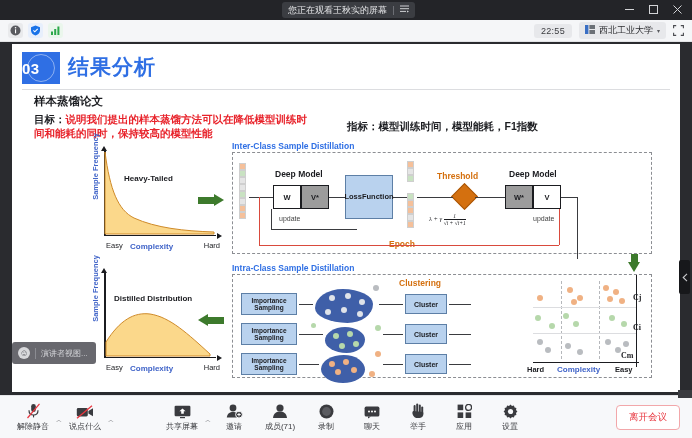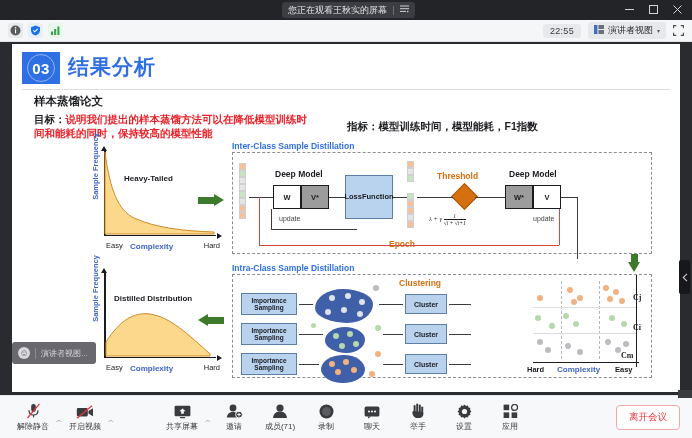--- a/index.html
+++ b/index.html
@@ -63,21 +63,21 @@
     background: #2a2b2f; overflow: hidden;
   }
   .slide {
     position: absolute; left: 12px; top: 2px; width: 668px; height: 348px;
     background: #ffffff;
   }
 
   
   .sec-badge {
     position: absolute; left: 10px; top: 8px; width: 38px; height: 32px;
-    background: #2f6fe4; color: #fff; display: flex; align-items: center; justify-content: center;
+    background: #2f6fe4; color: #fff; display: flex; align-items: center; justify-content: flex-start;
     font-size: 15px; font-weight: bold; letter-spacing: .5px;
   }
   .sec-badge::before {
     content: ""; position: absolute; left: 50%; top: 50%; width: 26px; height: 26px;
     transform: translate(-50%,-50%); border: 1px solid rgba(255,255,255,.45); border-radius: 50%;
   }
   .sec-badge span { position: relative; z-index: 2; }
   .sec-title {
     position: absolute; left: 56px; top: 9px;
     font-size: 21px; font-weight: bold; color: #2f6fe4; letter-spacing: 1px;
@@ -350,21 +350,21 @@
     <div class="status-right">
       <div class="timer">22:55</div>
       <div class="view-select">
         <span>
           <svg width="10" height="9" viewBox="0 0 10 9">
               <rect x="0" y="0" width="3.4" height="9" fill="#3a6fc4"></rect>
               <rect x="4.4" y="0" width="5.6" height="4" fill="#6b7076"></rect>
               <rect x="4.4" y="5" width="5.6" height="4" fill="#6b7076"></rect>
             </svg>
         </span>
-        <span>演讲者视图</span>
+        <span>西北工业大学</span>
         <span class="caret">▾</span>
       </div>
       <div class="fs-btn">
         <svg width="11" height="11" viewBox="0 0 11 11">
             <g stroke="#4a4b50" stroke-width="1.1" fill="none">
           <path d="M0.6 3.2 V0.6 H3.2"></path>
               <path d="M7.8 0.6 H10.4 V3.2"></path>
               <path d="M10.4 7.8 V10.4 H7.8"></path>
               <path d="M3.2 10.4 H0.6 V7.8"></path>
             </g>
@@ -635,21 +635,21 @@
       <div class="tb-caret">︿</div>
 
       <div class="tb-item">
         <span class="tb-icon">
           <svg width="18" height="14" viewBox="0 0 18 14">
               <rect x="0.8" y="3" width="11" height="8.4" rx="1.4" fill="#3a3b3f"></rect>
               <path d="M12.4 6 L17 3.2 V11.2 L12.4 8.4 Z" fill="#3a3b3f"></path>
               <path d="M1 13.2 L16 0.8" stroke="#e8363f" stroke-width="1.3"></path>
             </svg>
         </span>
-        <span class="tb-label">开启视频</span>
+        <span class="tb-label">说点什么</span>
       </div>
       <div class="tb-caret">︿</div>
     </div>
 
     <div class="tb-center">
       <div class="tb-item">
         <span class="tb-icon">
           <svg width="17" height="14" viewBox="0 0 17 14">
               <rect x="0.6" y="0.8" width="15.8" height="10.4" rx="1.2" fill="#3a3b3f"></rect>
               <path d="M8.5 3.4 L11.6 6.2 H9.8 V8.8 H7.2 V6.2 H5.4 Z" fill="#fff"></path>
@@ -718,37 +718,37 @@
                 <path d="M2 8 C0.6 9.6 1.6 12.4 3.6 14.2 C5 15.4 10 15.6 11.6 13.4 C12.6 12 12.6 10 12.2 9 Z"></path>
               </g>
             </svg>
         </span>
         <span class="tb-label">举手</span>
       </div>
 
       <div class="tb-item">
         <span class="tb-icon">
           <svg width="15" height="15" viewBox="0 0 15 15">
-              <path d="M7.5 0.6 L9 2 L10.9 1.5 L11.6 3.4 L13.4 4 L13 5.9 L14.4 7.5 L13 9.1 L13.4 11 L11.6 11.6 L10.9 13.5 L9 13 L7.5 14.4 L6 13 L4.1 13.5 L3.4 11.6 L1.6 11 L2 9.1 L0.6 7.5 L2 5.9 L1.6 4 L3.4 3.4 L4.1 1.5 L6 2 Z" fill="#3a3b3f"></path>
-              <circle cx="7.5" cy="7.5" r="2.6" fill="#f7f8fa"></circle>
-            </svg>
-        </span>
-        <span class="tb-label">设置</span>
-      </div>
-
-      <div class="tb-item">
-        <span class="tb-icon">
-          <svg width="15" height="15" viewBox="0 0 15 15">
               <rect x="0.6" y="0.6" width="5.6" height="5.6" fill="#3a3b3f"></rect>
               <circle cx="11.6" cy="3.4" r="3" fill="none" stroke="#3a3b3f" stroke-width="1.3"></circle>
               <rect x="0.6" y="8.4" width="5.6" height="5.6" fill="#3a3b3f"></rect>
               <rect x="8.6" y="8.4" width="5.6" height="5.6" fill="#3a3b3f"></rect>
             </svg>
         </span>
         <span class="tb-label">应用</span>
       </div>
+
+      <div class="tb-item">
+        <span class="tb-icon">
+          <svg width="15" height="15" viewBox="0 0 15 15">
+              <path d="M7.5 0.6 L9 2 L10.9 1.5 L11.6 3.4 L13.4 4 L13 5.9 L14.4 7.5 L13 9.1 L13.4 11 L11.6 11.6 L10.9 13.5 L9 13 L7.5 14.4 L6 13 L4.1 13.5 L3.4 11.6 L1.6 11 L2 9.1 L0.6 7.5 L2 5.9 L1.6 4 L3.4 3.4 L4.1 1.5 L6 2 Z" fill="#3a3b3f"></path>
+              <circle cx="7.5" cy="7.5" r="2.6" fill="#f7f8fa"></circle>
+            </svg>
+        </span>
+        <span class="tb-label">设置</span>
+      </div>
     </div>
 
     <div class="tb-right">
       <button class="leave-btn">离开会议</button>
     </div>
   </div>
 </div>
 
 </body></html>

